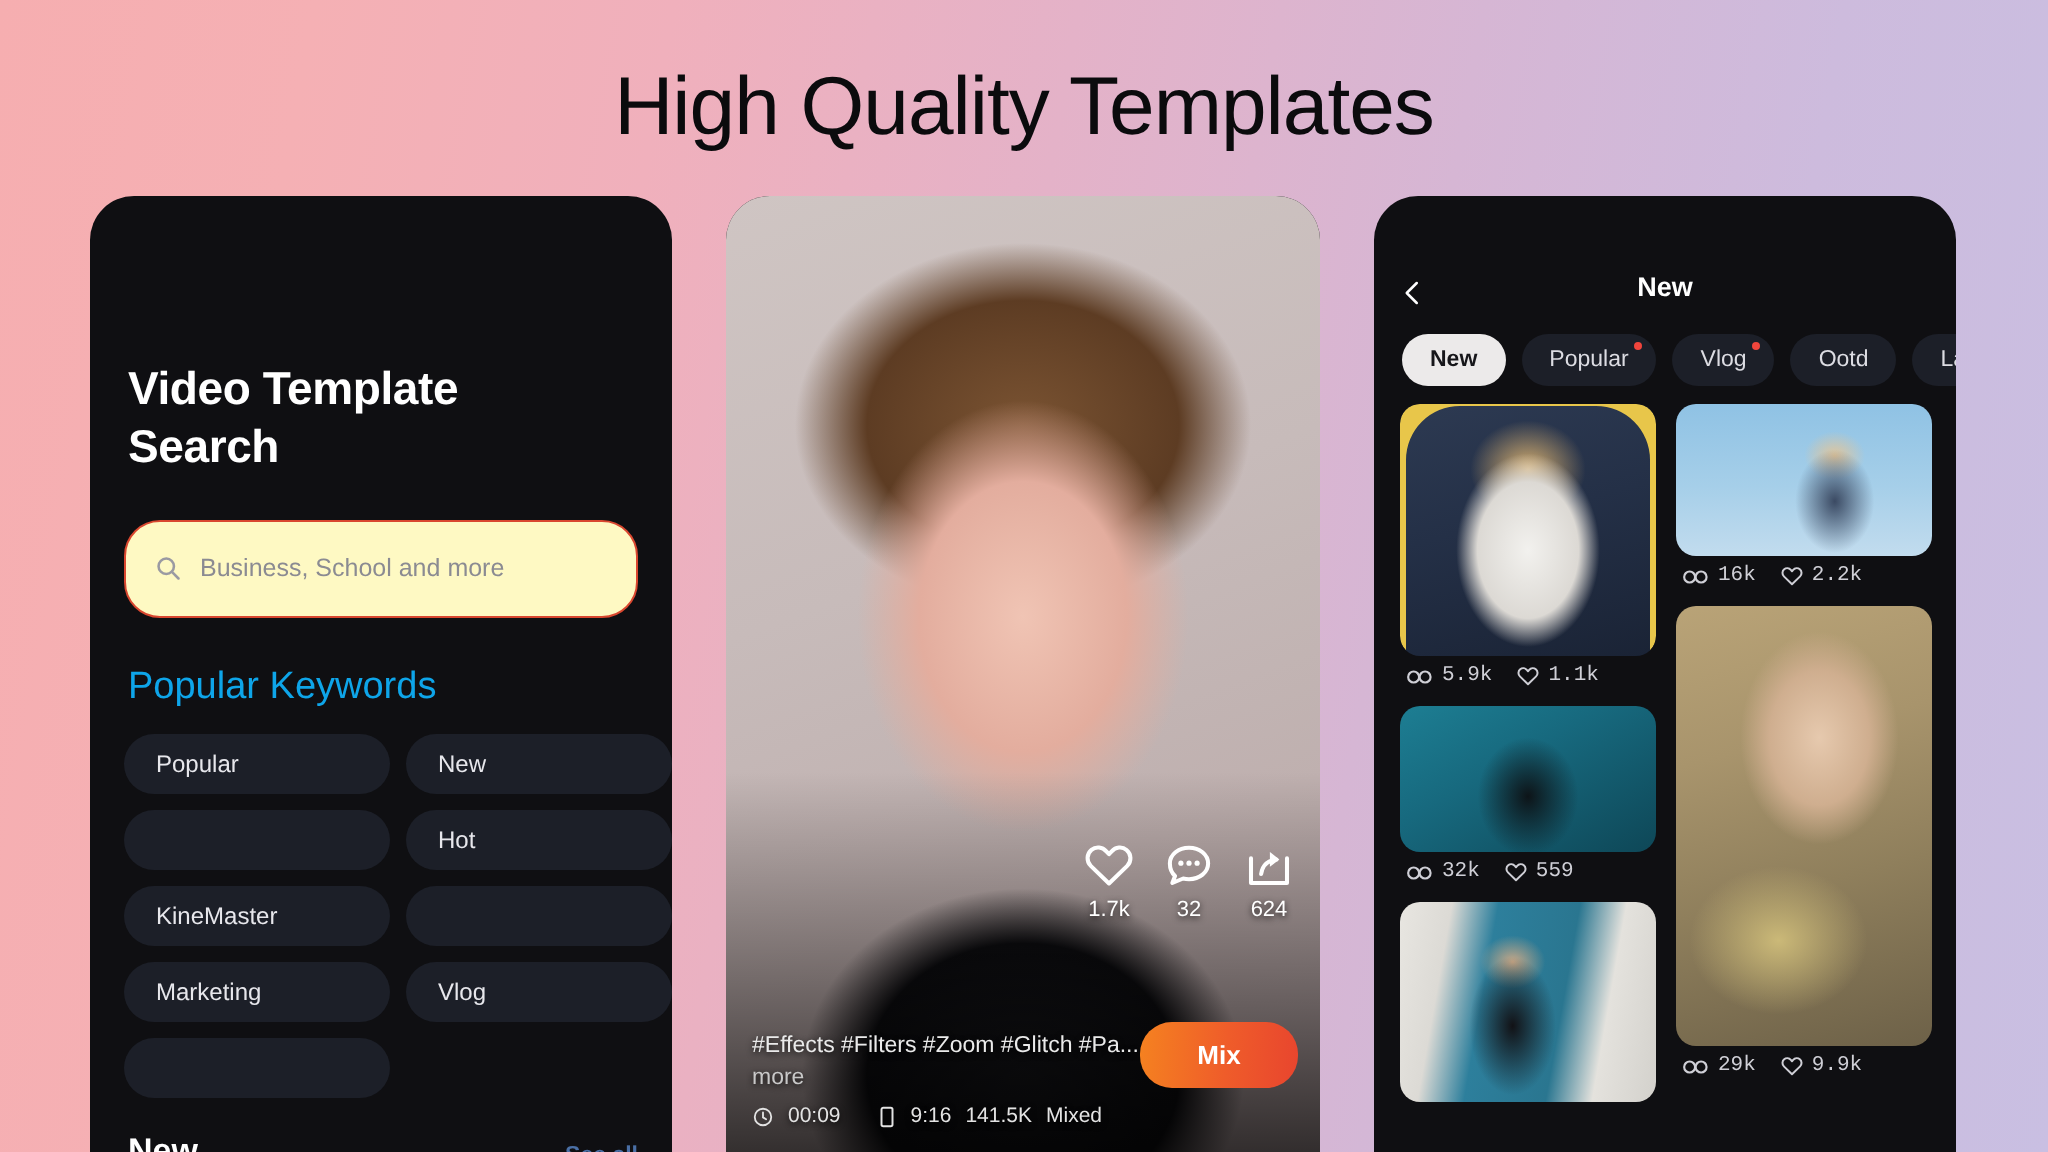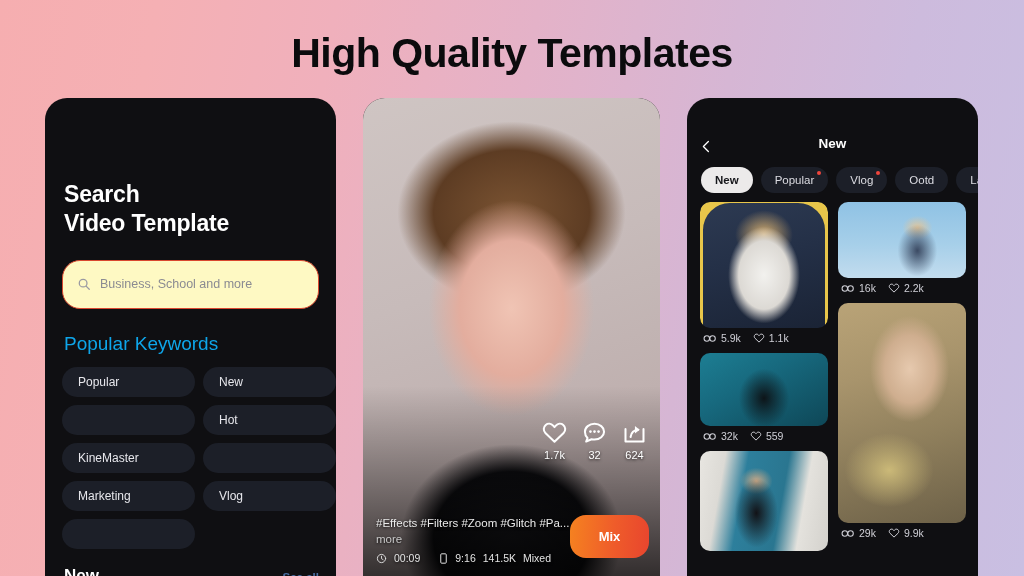--- a/index.html
+++ b/index.html
@@ -11,21 +11,21 @@
     background: linear-gradient(100deg,
       #f6aeb0 0%, #f5b0b4 14%, #f0b0bc 30%,
       #e4b2c8 48%, #d6b6d4 66%, #cdbbdd 82%, #c9bfe2 100%);
     position:relative;
   }
 
   
   .page-title {
     position:absolute; top:30px; left:0; width:100%;
     text-align:center;
-    font-size:41px; font-weight:bold; letter-spacing:-0.5px;
+    font-size:41px; font-weight:normal; letter-spacing:-0.5px;
     color:#0b0b0d;
   }
 
   
   .phone {
     position:absolute; bottom:0;
     background:#0f0f12;
     border-radius:22px 22px 0 0;
     overflow:hidden;
     margin-top:20px;
@@ -94,22 +94,22 @@
     color:#c8c8c8; font-size:11.5px; margin-top:2px;
     text-shadow:0 1px 3px rgba(0,0,0,.85);
   }
   .meta {
     display:flex; align-items:center; gap:7px; margin-top:7px;
     color:#e3e3e3; font-size:10.5px;
     text-shadow:0 1px 3px rgba(0,0,0,.85);
   }
   .meta .sp { width:5px; }
   .mix-btn {
-    position:absolute; right:11px; bottom:18px;
-    width:79px; height:43px; border-radius:16px;
+    position:absolute; right:11px; bottom:32px;
+    width:79px; height:33px; border-radius:16px;
     background:linear-gradient(95deg, #f58220 0%, #ef5c2a 55%, #e8452e 100%);
     color:#fff; font-size:13px; font-weight:bold;
     display:flex; align-items:center; justify-content:center;
     border:none;
   }
 
   
   .rp-bar {
     height:62px; display:flex; align-items:flex-end;
     padding:0 0 9px 0; position:relative;
@@ -128,40 +128,40 @@
     color:#dcdce2; font-size:11.5px;
     display:flex; align-items:center; padding:0 14px;
     position:relative; flex:0 0 auto; white-space:nowrap;
   }
   .rp-tab.active { background:#eceaea; color:#16161a; font-weight:bold; }
   .rp-tab .dot {
     position:absolute; top:4px; right:7px;
     width:4px; height:4px; border-radius:50%; background:#f0453c;
   }
   .masonry { display:flex; gap:10px; padding:9px 13px 0 13px; }
-  .col { display:flex; flex-direction:column; gap:6px; width:128px; }
+  .col { display:flex; flex-direction:column; gap:6px; width:128px;font-family:Liberation Mono, monospace; }
   .card { width:128px; border-radius:10px; }
   .stats {
     display:flex; align-items:center; gap:12px;
     padding:4px 0 3px 3px; color:#cfcfd6; font-size:10.5px;
   }
   .stat { display:flex; align-items:center; gap:4px; }
 
   svg { display:block; }
 </style>
 </head>
 <body>
 
 <div class="page-title">High Quality Templates</div>
 
 <div class="phone phone-left">
 
   <div class="sr-head">
+    <div>Video Template</div>
     <div>Search</div>
-    <div>Video Template</div>
   </div>
 
   <div class="searchbar">
     <span>
       <svg width="14" height="14" viewBox="0 0 24 24" fill="none" stroke="#9a9aa2" stroke-width="2.2" stroke-linecap="round">
         <circle cx="10.5" cy="10.5" r="6.6"></circle>
           <line x1="15.6" y1="15.6" x2="21" y2="21"></line>
       </svg>
     </span>
     <span class="ph">Business, School and more</span>

